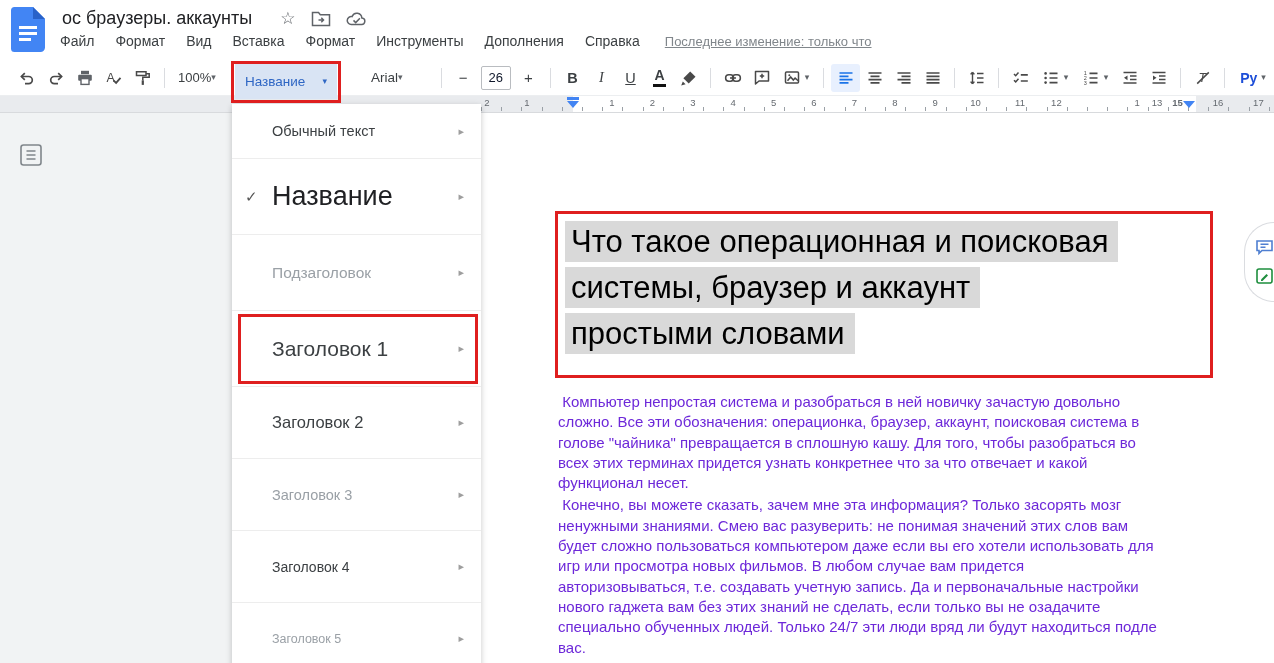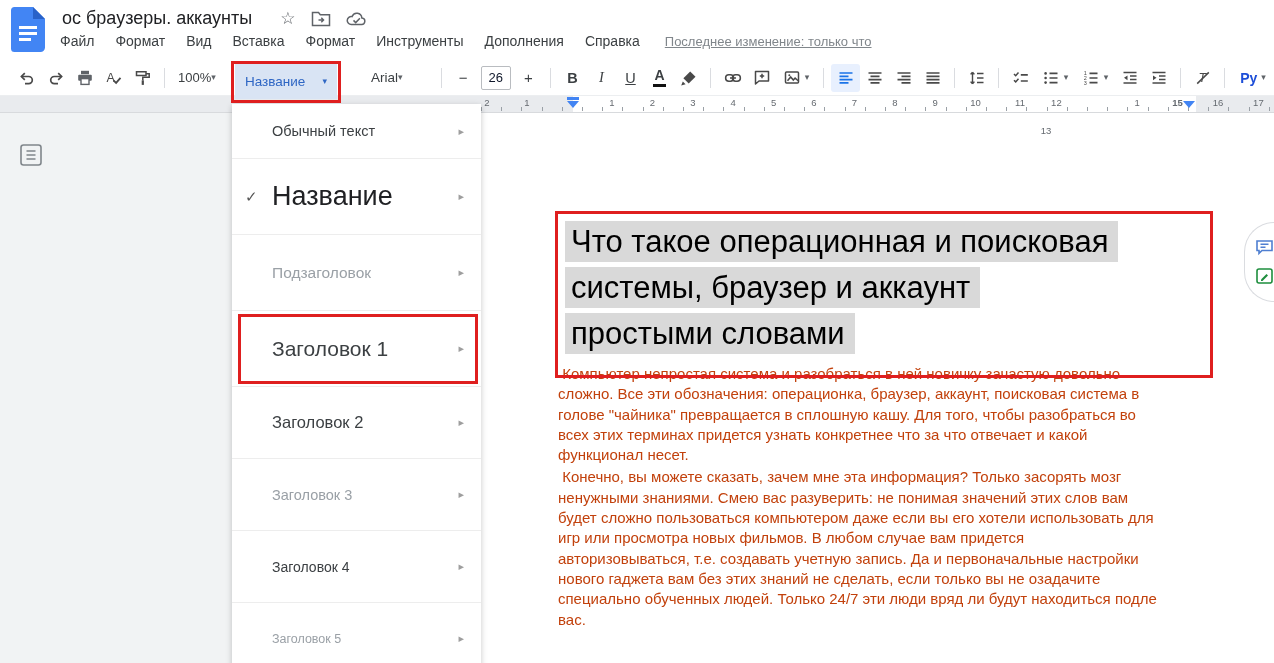--- a/index.html
+++ b/index.html
@@ -52,21 +52,21 @@
   #ind-right{left:1183px;top:101px}
 
   
   .workspace{position:absolute;top:113px;left:0;right:0;bottom:0;background:#f1f3f4}
   .page{position:absolute;left:481px;top:0;right:0;bottom:0;background:#fff}
   .outline-btn{position:absolute;left:16px;top:27px;width:30px;height:30px;display:flex;align-items:center;justify-content:center;cursor:pointer}
 
   .title-block{position:absolute;left:571px;top:219px;z-index:2}
   .title-line{font-size:31px;line-height:46px;color:#000;white-space:nowrap}
   .title-line .hl{background:#d9d9d9;padding:3px 10px 3px 6px;margin-left:-6px}
-  .doc-body{position:absolute;left:558px;top:364px;width:601px;font-size:15px;line-height:20.3px;color:#c2410c;z-index:2}
+  .doc-body{position:absolute;left:558px;top:392px;width:601px;font-size:15px;line-height:20.3px;color:#6d28d9;z-index:2}
   .doc-body p{white-space:pre-wrap;margin-bottom:2px}
 
   .red-frame{position:absolute;border:3px solid #df1f1f;z-index:60;pointer-events:none}
   #frame-styles{left:231px;top:61px;width:110px;height:42px}
   #frame-h1{left:238px;top:314px;width:240px;height:70px}
   #frame-title{left:555px;top:211px;width:658px;height:167px}
 
   
   .dropdown{position:absolute;left:232px;top:104px;width:249px;height:600px;background:#fff;box-shadow:0 2px 6px rgba(0,0,0,.22);z-index:50}
   .dd-row{position:relative;display:flex;align-items:center;padding-left:40px;border-bottom:1px solid #ededed;cursor:pointer}
@@ -306,21 +306,21 @@
       <span class="ruler-num" style="left: 692.8px;">3</span>
       <span class="ruler-num" style="left: 733.2px;">4</span>
       <span class="ruler-num" style="left: 773.6px;">5</span>
       <span class="ruler-num" style="left: 814px;">6</span>
       <span class="ruler-num" style="left: 854.4px;">7</span>
       <span class="ruler-num" style="left: 894.8px;">8</span>
       <span class="ruler-num" style="left: 935.2px;">9</span>
       <span class="ruler-num" style="left: 975.6px;">10</span>
       <span class="ruler-num" style="left: 1020px;">11</span>
       <span class="ruler-num" style="left: 1056.4px;">12</span>
-      <span class="ruler-num" style="left: 1046px; margin-top: 28px;">13</span>
+      <span class="ruler-num" style="left: 1157px;">13</span>
       <span class="ruler-num" style="left: 1137.2px;">1</span>
       <span class="ruler-num" style="left: 1177.6px; font-weight: bold;">15</span>
       <span class="ruler-num" style="left: 1218px;">16</span>
       <span class="ruler-num" style="left: 1258.4px;">17</span>
     </div>
 </div>
 <div class="ind" id="ind-left">
     <div class="bar"></div>
     <div class="tri"></div>
   </div>

